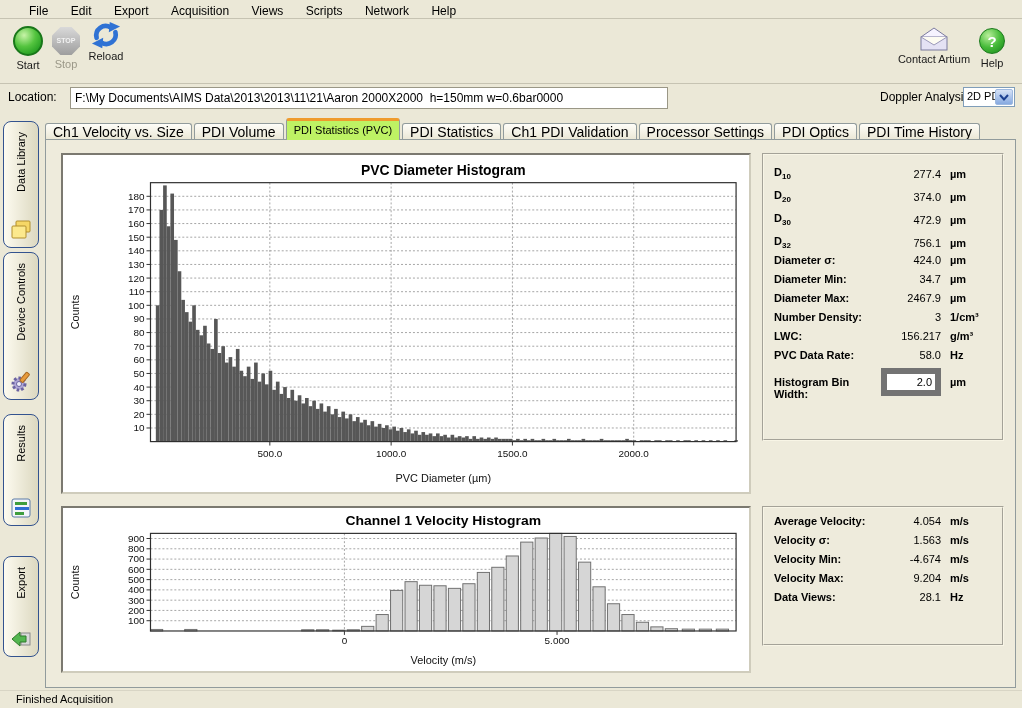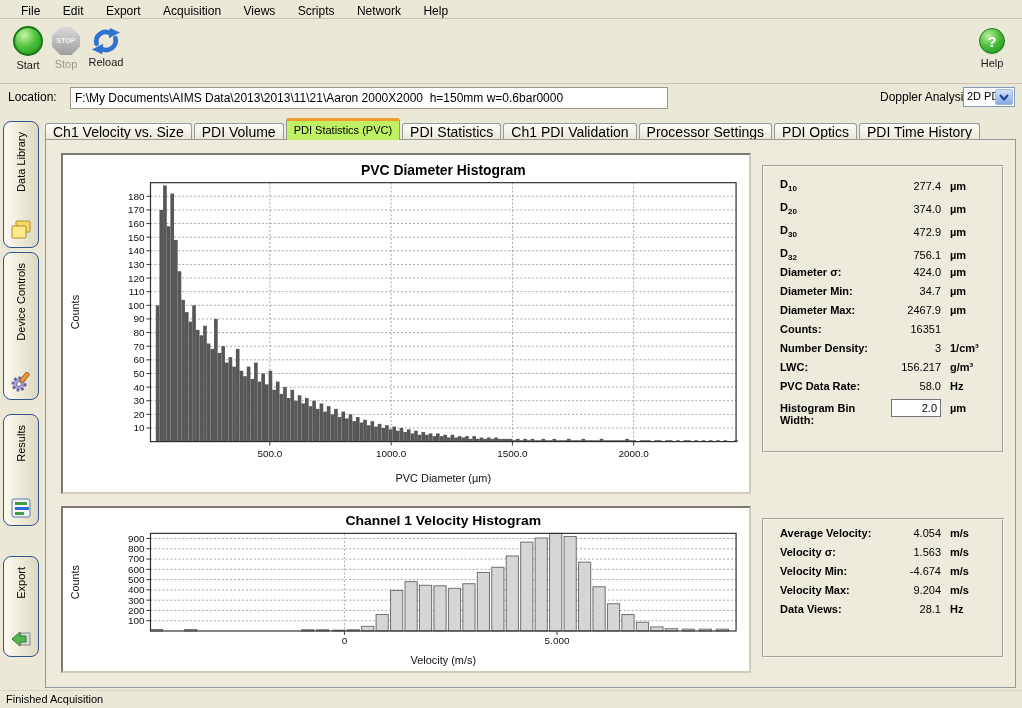--- a/index.html
+++ b/index.html
@@ -3,21 +3,21 @@
 <meta charset="utf-8">
 <style>
   html,body{margin:0;padding:0;}
   body{
     width:1022px;height:708px;position:relative;overflow:hidden;
     background:#ebe8d7;font-family:"Liberation Sans",sans-serif;color:#000;
     -webkit-font-smoothing:antialiased;
   }
   
   #menubar{position:absolute;left:0;top:0;width:100%;height:19px;line-height:19px;
-    padding-left:12px;border-bottom:1px solid #c6c3b2;background:#ebe8d7;box-sizing:border-box;}
+    padding-left:20px;border-bottom:1px solid #c6c3b2;background:#ebe8d7;box-sizing:border-box;}
   .menu-item{display:inline-block;padding:0 9px;font-size:12px;cursor:default;}
   
   #toolbar{position:absolute;left:0;top:20px;width:100%;height:64px;border-bottom:1px solid #c6c3b2;box-sizing:border-box;}
   .tool-btn{position:absolute;text-align:center;font-size:11px;color:#1a1a1a;}
   .tool-btn .cap{display:block;margin-top:3px;}
   .icon-start{width:30px;height:30px;margin:0 auto;border-radius:50%;
     background:radial-gradient(circle at 35% 28%, #c8f4a8, #54c43f 45%, #1f9a1f 85%);
     border:2px solid #19771a;box-sizing:border-box;}
   .icon-stop{width:28px;height:28px;margin:1px auto 0;line-height:28px;font-size:7px;font-weight:bold;color:#f2f2f2;
     background:linear-gradient(#d9d9d9,#9e9e9e);
@@ -56,34 +56,34 @@
   .tab.active{top:0;height:22px;line-height:18px;z-index:5;
     border-top:3px solid #ef9b2d;background:#bef264;font-size:11px;}
   
   #contentpanel{position:absolute;left:45px;top:139px;width:971px;height:549px;
     border:1px solid #919b9c;background:#eeebdc;box-sizing:border-box;}
   .chart-panel{position:absolute;background:#fff;border:2px inset #cfccbc;box-sizing:border-box;}
   #chart-panel-1{left:15px;top:13px;width:690px;height:341px;}
   #chart-panel-2{left:15px;top:366px;width:690px;height:167px;}
   .chart-panel svg{width:100%;height:100%;display:block;}
   svg text{font-family:"Liberation Sans",sans-serif;}
-  .stats-panel{position:absolute;border:2px groove #f8f5e6;box-sizing:border-box;padding:7px 10px 0 16px;margin-top:12px;}
+  .stats-panel{position:absolute;border:2px groove #f8f5e6;box-sizing:border-box;padding:7px 10px 0 10px;}
   #stats-panel-1{left:716px;top:13px;width:242px;height:288px;}
   #stats-panel-2{left:716px;top:366px;width:242px;height:140px;}
   .row{display:flex;align-items:baseline;height:19px;font-size:11px;}
   .row.drow{height:23px;align-items:center;}
   .row .lbl{flex:1;font-weight:bold;}
   .row .lbl sub{font-size:8px;}
   .row .val{width:62px;text-align:right;}
   .row .unit{width:42px;padding-left:9px;font-weight:bold;box-sizing:content-box;}
-  .bin-input{width:42px;height:14px;border:1px solid #737373;background:#fff;
+  .bin-input{width:42px;height:14px;border:6px solid #737373;background:#fff;
     font-family:"Liberation Sans",sans-serif;font-size:11px;text-align:right;padding:1px 3px;}
   
   #statusbar{position:absolute;left:0;top:690px;width:100%;height:18px;font-size:11px;
-    padding:2px 6px;box-sizing:border-box;border-top:1px solid #d8d5c5;}
+    padding:2px 16px;box-sizing:border-box;border-top:1px solid #d8d5c5;}
 </style>
 </head>
 <body>
 
 <div id="menubar">
   <span class="menu-item">File</span>
   <span class="menu-item">Edit</span>
   <span class="menu-item">Export</span>
   <span class="menu-item">Acquisition</span>
   <span class="menu-item">Views</span>
@@ -94,30 +94,40 @@
 
 <div id="toolbar">
   <div class="tool-btn" style="left:8px;top:6px;width:40px;">
     <div class="icon-start"></div>
     <span class="cap">Start</span>
   </div>
   <div class="tool-btn" style="left:48px;top:6px;width:36px;">
     <div class="icon-stop">STOP</div>
     <span class="cap disabled-cap">Stop</span>
   </div>
-  <div class="tool-btn" style="left:84px;top:6px;width:44px;">
+  <div class="tool-btn" style="left:84px;top:0;width:44px;">
     <span>
       <svg width="30" height="30" viewBox="0 0 32 32">
         <path d="M6 19 a10 10 0 0 1 15-11" fill="none" stroke="#2f72d4" stroke-width="5" stroke-linecap="round"></path>
         <polygon points="20,2 31,7 19,13" fill="#2f72d4"></polygon>
         <path d="M26 13 a10 10 0 0 1 -15 11" fill="none" stroke="#2f72d4" stroke-width="5" stroke-linecap="round"></path>
         <polygon points="12,30 1,25 13,19" fill="#2f72d4"></polygon>
       </svg>
     </span>
     <span class="cap" style="margin-top:-2px;">Reload</span>
+  </div>
+  <div class="tool-btn" style="left:896px;top:6px;width:76px;">
+    <span>
+      <svg width="34" height="27" viewBox="0 0 34 27">
+        <path d="M4 11 L17 2 L30 11" fill="#f6f3ff" stroke="#7b7b9e"></path>
+        <rect x="4" y="11" width="26" height="13" fill="#e4e2f4" stroke="#7b7b9e"></rect>
+        <path d="M4 11 L17 19 L30 11" fill="#fdfcf2" stroke="#9a98b8"></path>
+      </svg>
+    </span>
+    <span class="cap" style="margin-top:-2px;">Contact Artium</span>
   </div>
   <div class="tool-btn" style="left:974px;top:6px;width:36px;">
     <div class="icon-help">?</div>
     <span class="cap">Help</span>
   </div>
 </div>
 
 <div id="locationbar">
   <span class="loc-label">Location:</span>
   <input id="location-input" value="F:\My Documents\AIMS Data\2013\2013\11\21\Aaron 2000X2000  h=150mm w=0.6bar0000" style="">
@@ -428,25 +438,20 @@
         <span class="lbl">Diameter Min:</span>
         <span class="val">34.7</span>
         <span class="unit">µm</span>
       </div>
       <div class="row">
         <span class="lbl">Diameter Max:</span>
         <span class="val">2467.9</span>
         <span class="unit">µm</span>
       </div>
       <div class="row">
-        <span class="lbl">Counts:</span>
-        <span class="val">16351</span>
-        <span class="unit"></span>
-      </div>
-      <div class="row">
         <span class="lbl">Number Density:</span>
         <span class="val">3</span>
         <span class="unit">1/cm³</span>
       </div>
       <div class="row">
         <span class="lbl">LWC:</span>
         <span class="val">156.217</span>
         <span class="unit">g/m³</span>
       </div>
       <div class="row">

